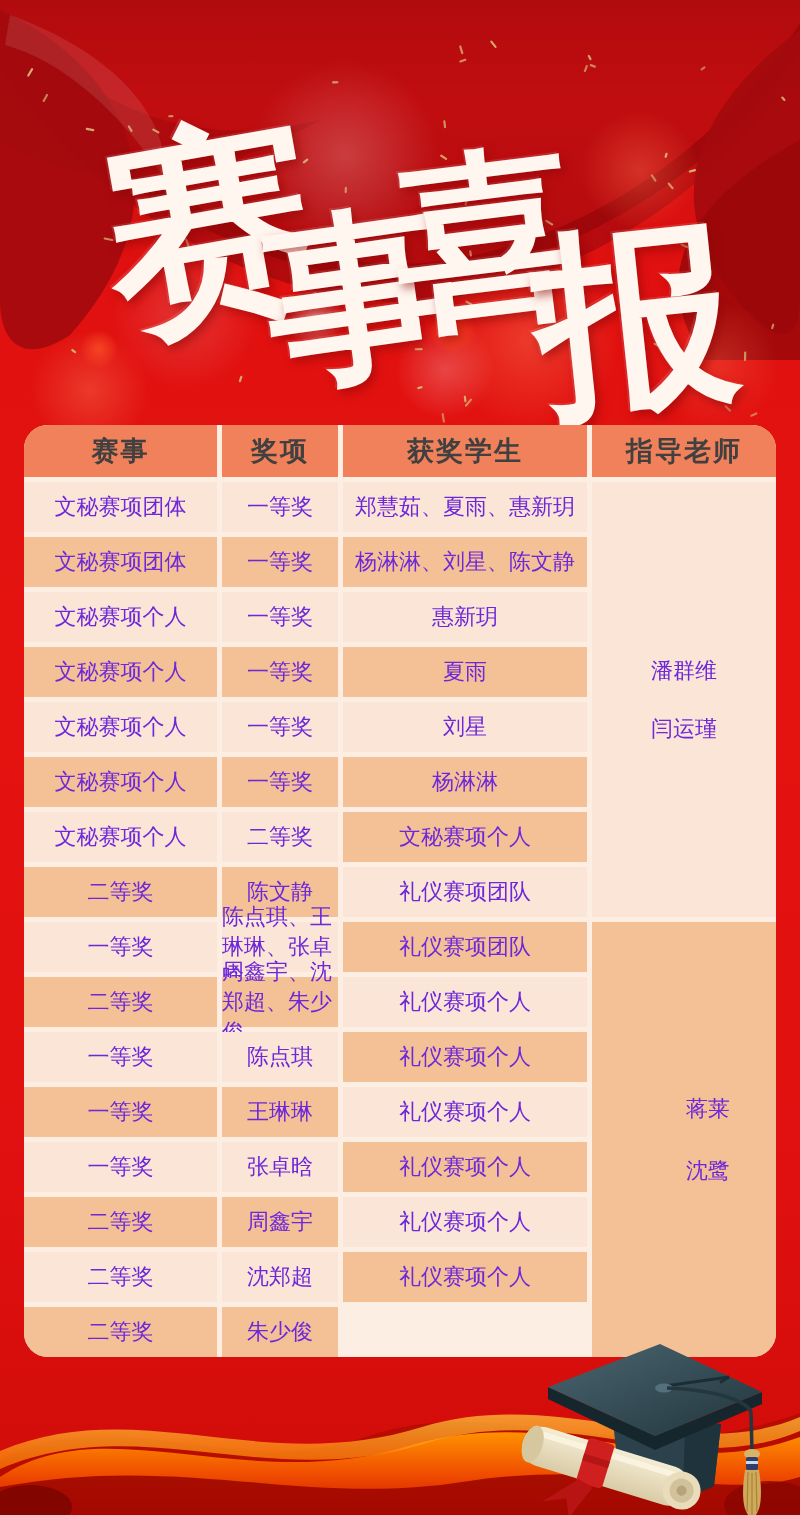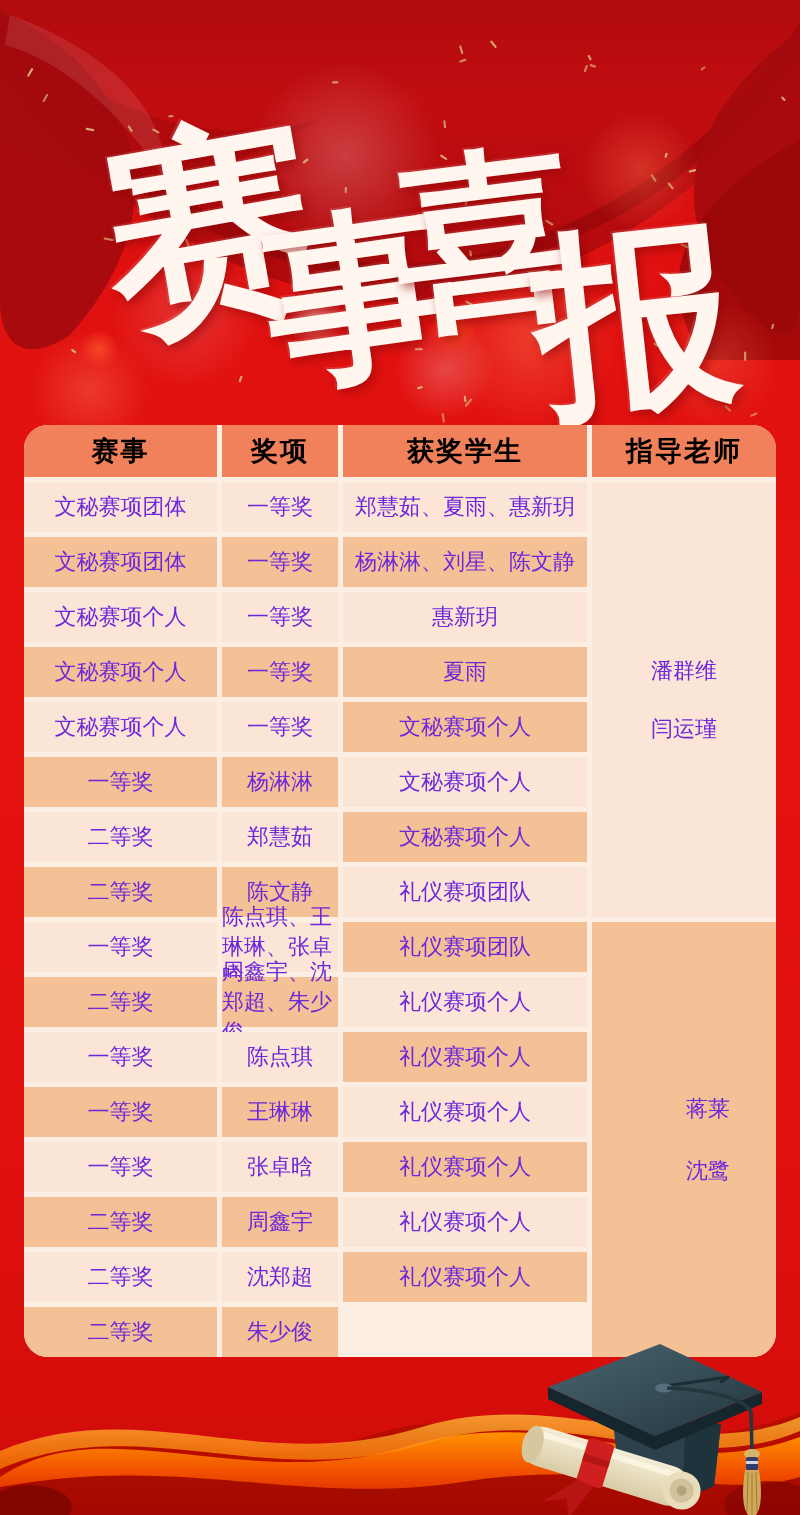--- a/index.html
+++ b/index.html
@@ -33,21 +33,21 @@
   .tc3{left:536px;top:220px;font-size:200px;transform:rotate(-6deg);}
   
   .table{
     position:absolute;left:24px;top:425px;width:752px;height:932px;
     display:grid;grid-template-columns:193px 116px 244px 1fr;
     grid-template-rows:52px repeat(16,50px);gap:5px;
     background:#fdeee3;border-radius:24px;overflow:hidden;
     box-sizing:border-box;
   }
   .cell{display:flex;align-items:center;justify-content:center;color:#6d28d9;}
-  .cell.head{background:#f0815a;font-size:27px;font-weight:700;color:#000000;letter-spacing:2px;}
+  .cell.head{background:#f0815a;font-size:27px;font-weight:700;color:#404040;letter-spacing:2px;}
   .cell.body{font-size:22px;}
   .cell.light{background:#fbe5d7;}
   .cell.dark{background:#f4c095;}
   .cell.teacher{flex-direction:column;gap:32px;font-size:22px;}
   
   .bottom-waves{position:absolute;left:0;top:1355px;width:800px;height:160px;}
   .cap-art{position:absolute;left:515px;top:1330px;width:265px;height:185px;}
 </style>
 </head>
 <body>
@@ -164,26 +164,26 @@
       <div class="cell body dark">一等奖</div>
       <div class="cell body dark">杨淋淋、刘星、陈文静</div>
       <div class="cell body light">文秘赛项个人</div>
       <div class="cell body light">一等奖</div>
       <div class="cell body light">惠新玥</div>
       <div class="cell body dark">文秘赛项个人</div>
       <div class="cell body dark">一等奖</div>
       <div class="cell body dark">夏雨</div>
       <div class="cell body light">文秘赛项个人</div>
       <div class="cell body light">一等奖</div>
+      <div class="cell body light">刘星</div>
       <div class="cell body dark">文秘赛项个人</div>
       <div class="cell body dark">一等奖</div>
       <div class="cell body dark">杨淋淋</div>
       <div class="cell body light">文秘赛项个人</div>
       <div class="cell body light">二等奖</div>
-      <div class="cell body light">郑慧茹</div>
       <div class="cell body dark">文秘赛项个人</div>
       <div class="cell body dark">二等奖</div>
       <div class="cell body dark">陈文静</div>
       <div class="cell body light">礼仪赛项团队</div>
       <div class="cell body light">一等奖</div>
       <div class="cell body light">陈点琪、王琳琳、张卓晗</div>
       <div class="cell teacher dark" style="grid-area: 10 / 4 / span 8; padding-left: 48px;">
         <span>蒋莱</span>
         <span>沈鹭</span>
       </div>

